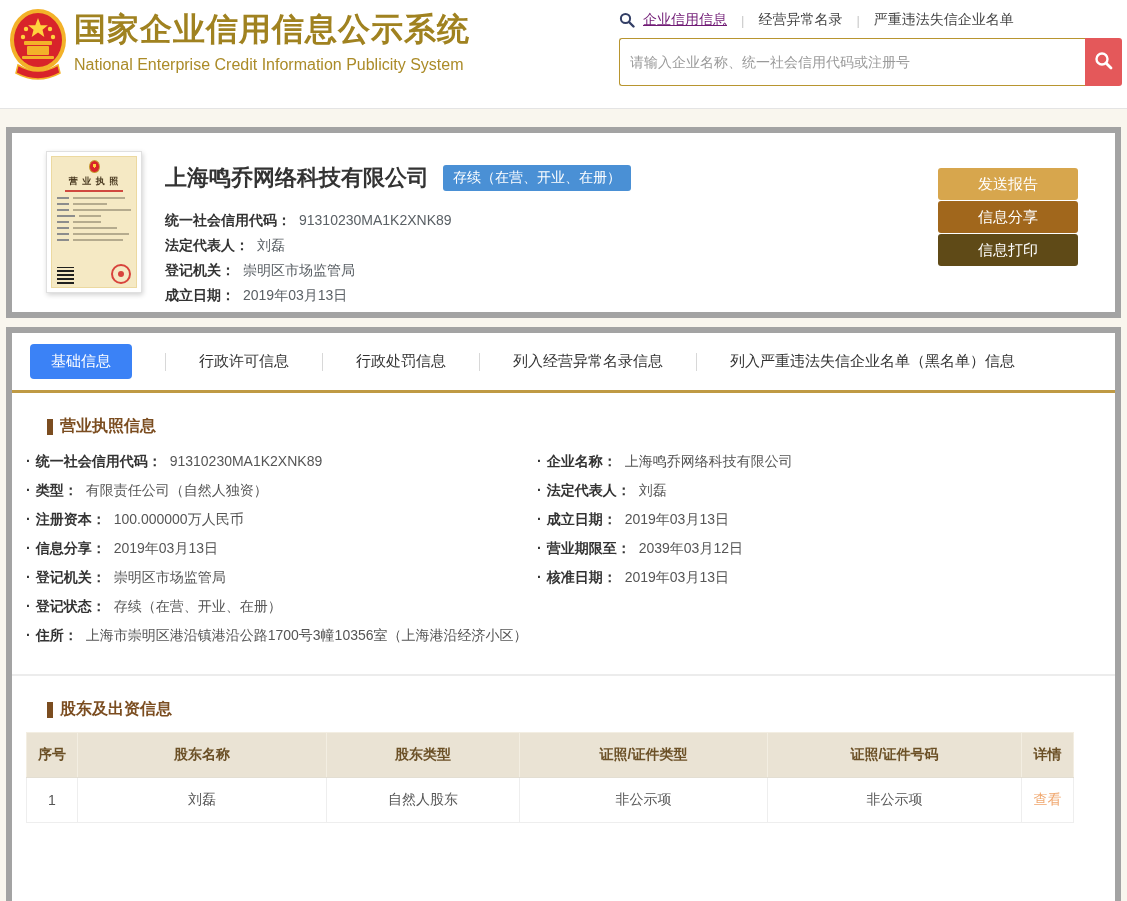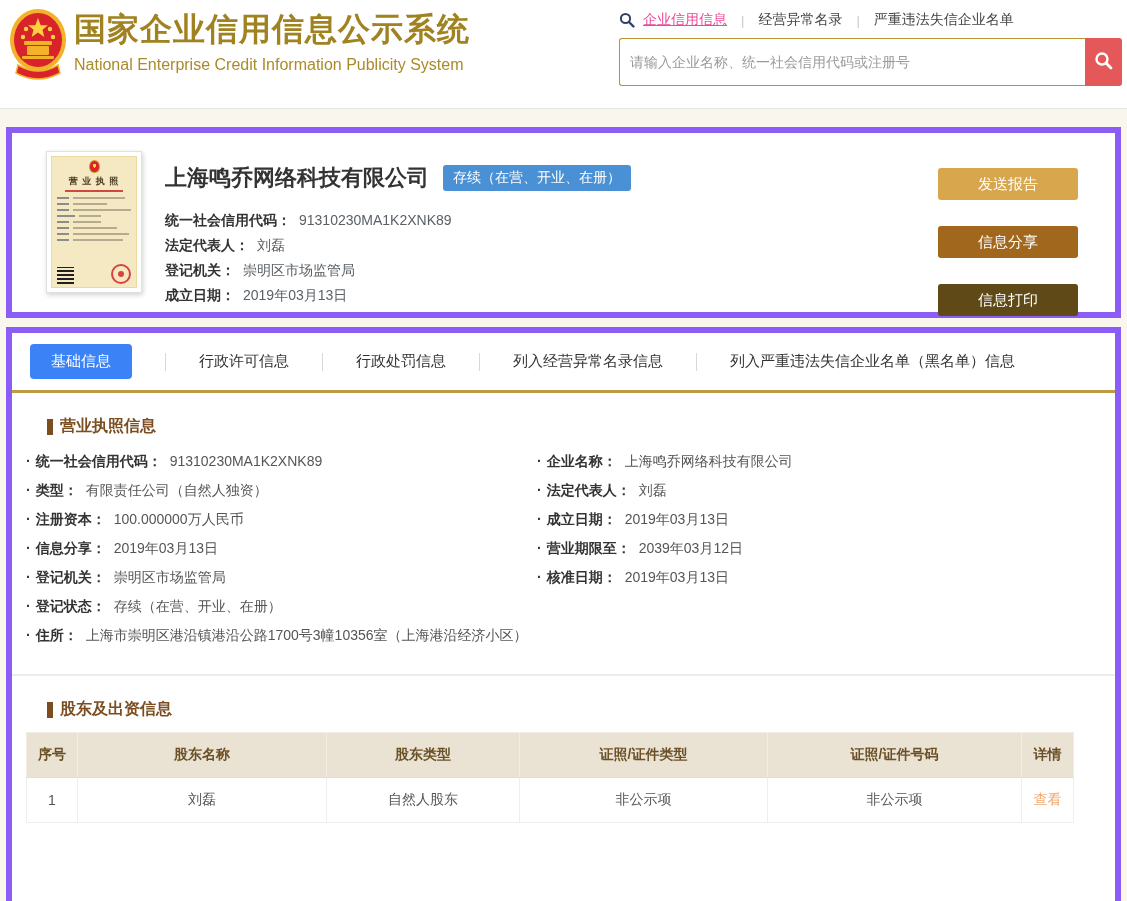--- a/index.html
+++ b/index.html
@@ -14,34 +14,34 @@
             background:#fff; border-bottom:1px solid #e4e4e4; }
   .emblem { position:absolute; left:8px; top:7px; }
   .titles { position:absolute; left:74px; top:8px; }
   .title-cn { font-size:32px; font-weight:bold; color:#a08220; letter-spacing:1px; }
   .title-en { font-size:16px; color:#ab8b28; margin-top:4px; }
 
   .header-right { position:absolute; right:5px; top:9px; width:503px; }
   .nav-row { display:flex; align-items:center; height:22px; font-size:14px; }
   .nav-row .mag { margin-right:8px; display:inline-flex; }
   .nav-link { color:#454545; text-decoration:none; cursor:pointer; }
-  .nav-link.active { color:#ec4899; text-decoration:underline; }
+  .nav-link.active { color:#701a75; text-decoration:underline; }
   .nav-sep { color:#c9c9c9; margin:0 14px; font-size:13px; }
   .search-row { display:flex; margin-top:7px; height:48px; }
   .search-input { flex:1; border:1px solid #b8952f; border-right:none;
                   border-radius:3px 0 0 3px; padding:0 10px; font-size:14px;
                   color:#555; outline:none; background:#fff;
                   font-family:"Liberation Sans","DejaVu Sans",sans-serif; }
   .search-input::placeholder { color:#9a9a9a; }
   .search-btn { width:37px; background:#e4585a; border:none; border-radius:0 3px 3px 0;
                 display:flex; align-items:center; justify-content:center; cursor:pointer; }
 
   
   .card { position:absolute; left:6px; width:1115px; background:#fff;
-          border:6px solid #8b5cf6; }
+          border:6px solid #a3a3a3; }
   .card1 { top:127px; height:191px; }
   .card2 { top:327px; height:600px; border-bottom:none; }
 
   
   .license-thumb { position:absolute; left:34px; top:18px; width:96px; height:142px;
                    background:#fff; border:1px solid #e0e0e0;
                    box-shadow:1px 2px 5px rgba(0,0,0,.18); padding:4px; }
   .license-paper { width:100%; height:100%; background:#f5e9c4; border:1px solid #ecd9a0;
                    display:flex; flex-direction:column; align-items:center; padding:3px 5px; }
   .mini-emblem { width:11px; height:13px; background:radial-gradient(circle at 50% 42%, #ffd23e 0 2px, #d8232a 2px 100%);
@@ -65,21 +65,21 @@
   .company-name { font-size:22px; font-weight:bold; color:#333; }
   .status-badge { margin-left:14px; background:#4a90d5; color:#fff; font-size:14px;
                   padding:4px 10px; border-radius:3px; }
   .company-fields { margin-top:15px; }
   .cfield { font-size:14px; height:25px; line-height:25px; }
   .cfield .lbl { font-weight:bold; color:#333; }
   .cfield .val { color:#5a6065; margin-left:8px; }
 
   .actions { position:absolute; left:926px; top:35px; width:140px; }
   .action-btn { width:140px; height:32px; border:none; border-radius:3px; color:#fff;
-                font-size:15px; cursor:pointer; display:block; margin-bottom:26px;
+                font-size:15px; cursor:pointer; display:block; margin-bottom:1px;
                 font-family:"Liberation Sans","DejaVu Sans",sans-serif; }
   .action-send { background:#d7a64d; }
   .action-share { background:#a1671c; }
   .action-print { background:#5f4a17; }
 
   
   .tabs { height:60px; display:flex; align-items:center; padding-left:18px;
           border-bottom:3px solid #bf9a44; }
   .tab { font-size:15px; color:#333; cursor:pointer; white-space:nowrap; }
   .tab.active { background:#3b82f6; color:#fff; padding:8px 21px; border-radius:4px; }

